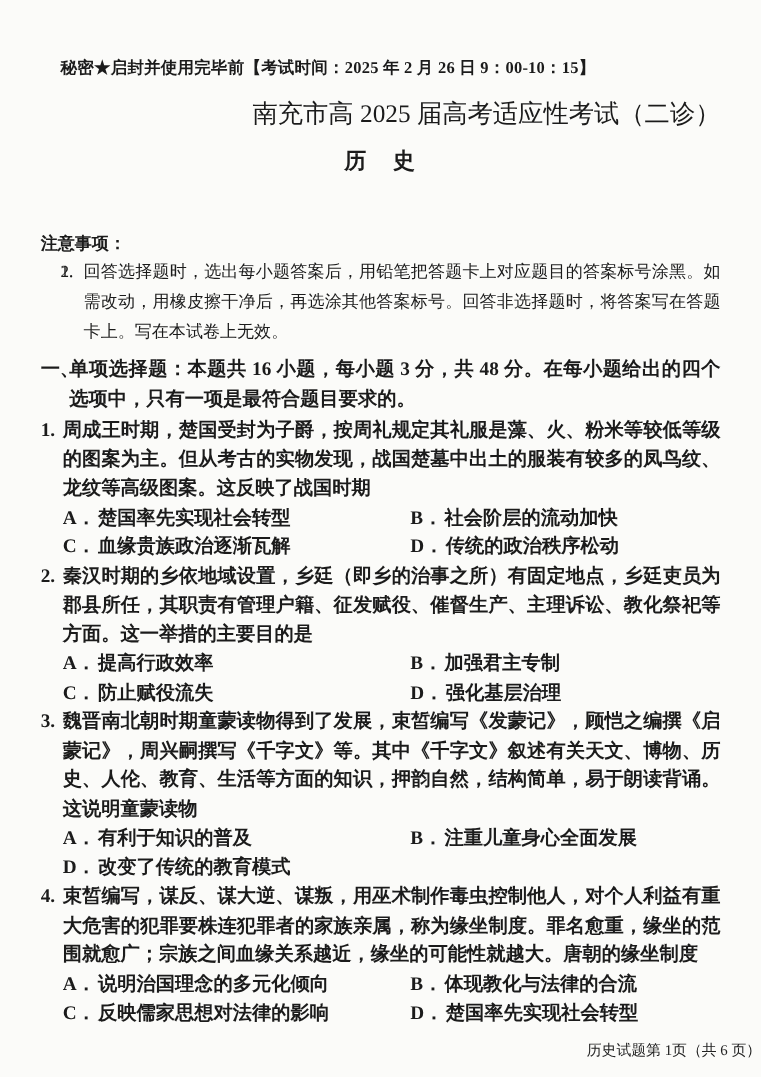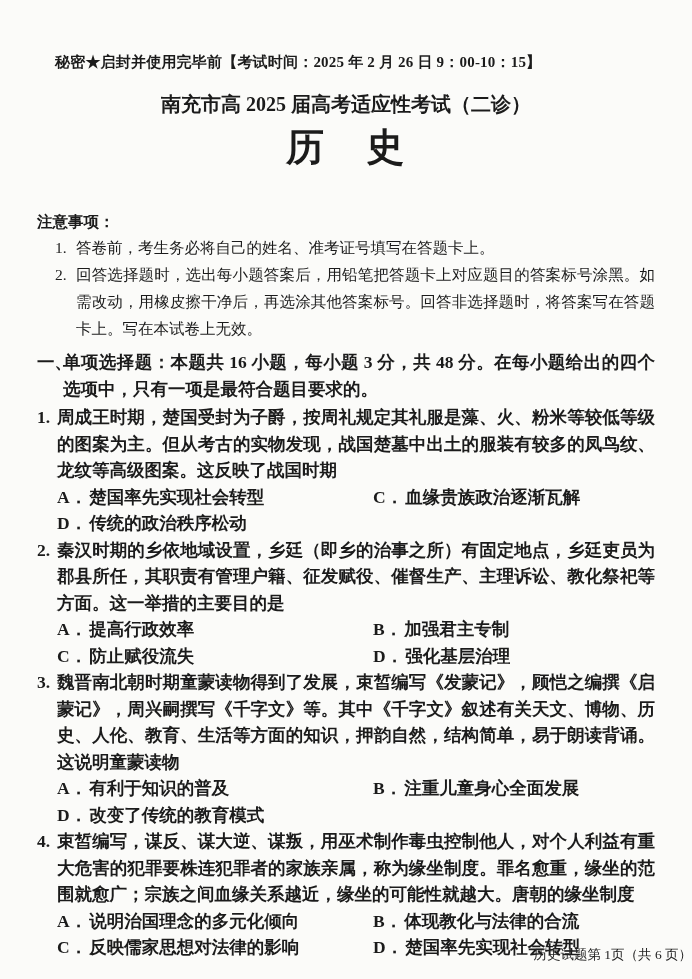--- a/index.html
+++ b/index.html
@@ -16,29 +16,29 @@
 
   .security-line {
     margin-left: 18px;
     font-size: 15px;
     line-height: 20px;
     font-weight: bold;
     letter-spacing: 0.2px;
   }
   .exam-title {
     margin-top: 17px;
-    text-align: center;
-    font-size: 20px;
+    text-align: right;
+    font-size: 23px;
     line-height: 30px;
-    font-weight: bold;
+    font-weight: normal;
   }
   .subject-title {
     margin-top: 9px;
     text-align: center;
-    font-size: 38px;
+    font-size: 20px;
     line-height: 38px;
     font-weight: bold;
     letter-spacing: 2px;
   }
 
   .notices { margin-top: 13px; }
   .notices-heading { font-size: 15.5px; line-height: 24px; font-weight: bold; margin-top: 44px; }
   .notice-item {
     position: relative;
     margin-left: 18px;
@@ -90,41 +90,43 @@
 
   <div class="security-line">秘密★启封并使用完毕前【考试时间：2025 年 2 月 26 日 9：00-10：15】</div>
 
   <h1 class="exam-title">南充市高 2025 届高考适应性考试（二诊）</h1>
   <h2 class="subject-title">历　史</h2>
 
   <div class="notices">
     <div class="notices-heading">注意事项：</div>
     <div class="notice-item">
       <span class="notice-num">1.</span>
-      <span class="notice-text">答卷前，考生务必将自己的姓名、准考证号填写在答题卡上。</span>
     </div>
     <div class="notice-item">
       <span class="notice-num">2.</span>
       <span class="notice-text">回答选择题时，选出每小题答案后，用铅笔把答题卡上对应题目的答案标号涂黑。如需改动，用橡皮擦干净后，再选涂其他答案标号。回答非选择题时，将答案写在答题卡上。写在本试卷上无效。</span>
     </div>
   </div>
 
   <div class="section-heading">
     <span class="section-label">一、</span>
     <span class="section-text">单项选择题：本题共 16 小题，每小题 3 分，共 48 分。在每小题给出的四个选项中，只有一项是最符合题目要求的。</span>
   </div>
 
   <div class="questions">
 
     <div class="question">
       <span class="q-num">1.</span>
       <span class="q-stem">周成王时期，楚国受封为子爵，按周礼规定其礼服是藻、火、粉米等较低等级的图案为主。但从考古的实物发现，战国楚墓中出土的服装有较多的凤鸟纹、龙纹等高级图案。这反映了战国时期</span>
       <div class="options">
         <div class="option">
           <span class="opt-label">A．</span><span class="opt-text">楚国率先实现社会转型</span>
+        </div>
+        <div class="option">
+          <span class="opt-label">B．</span><span class="opt-text">社会阶层的流动加快</span>
         </div>
         <div class="option">
           <span class="opt-label">C．</span><span class="opt-text">血缘贵族政治逐渐瓦解</span>
         </div>
         <div class="option">
           <span class="opt-label">D．</span><span class="opt-text">传统的政治秩序松动</span>
         </div>
       </div>
     </div>
 

